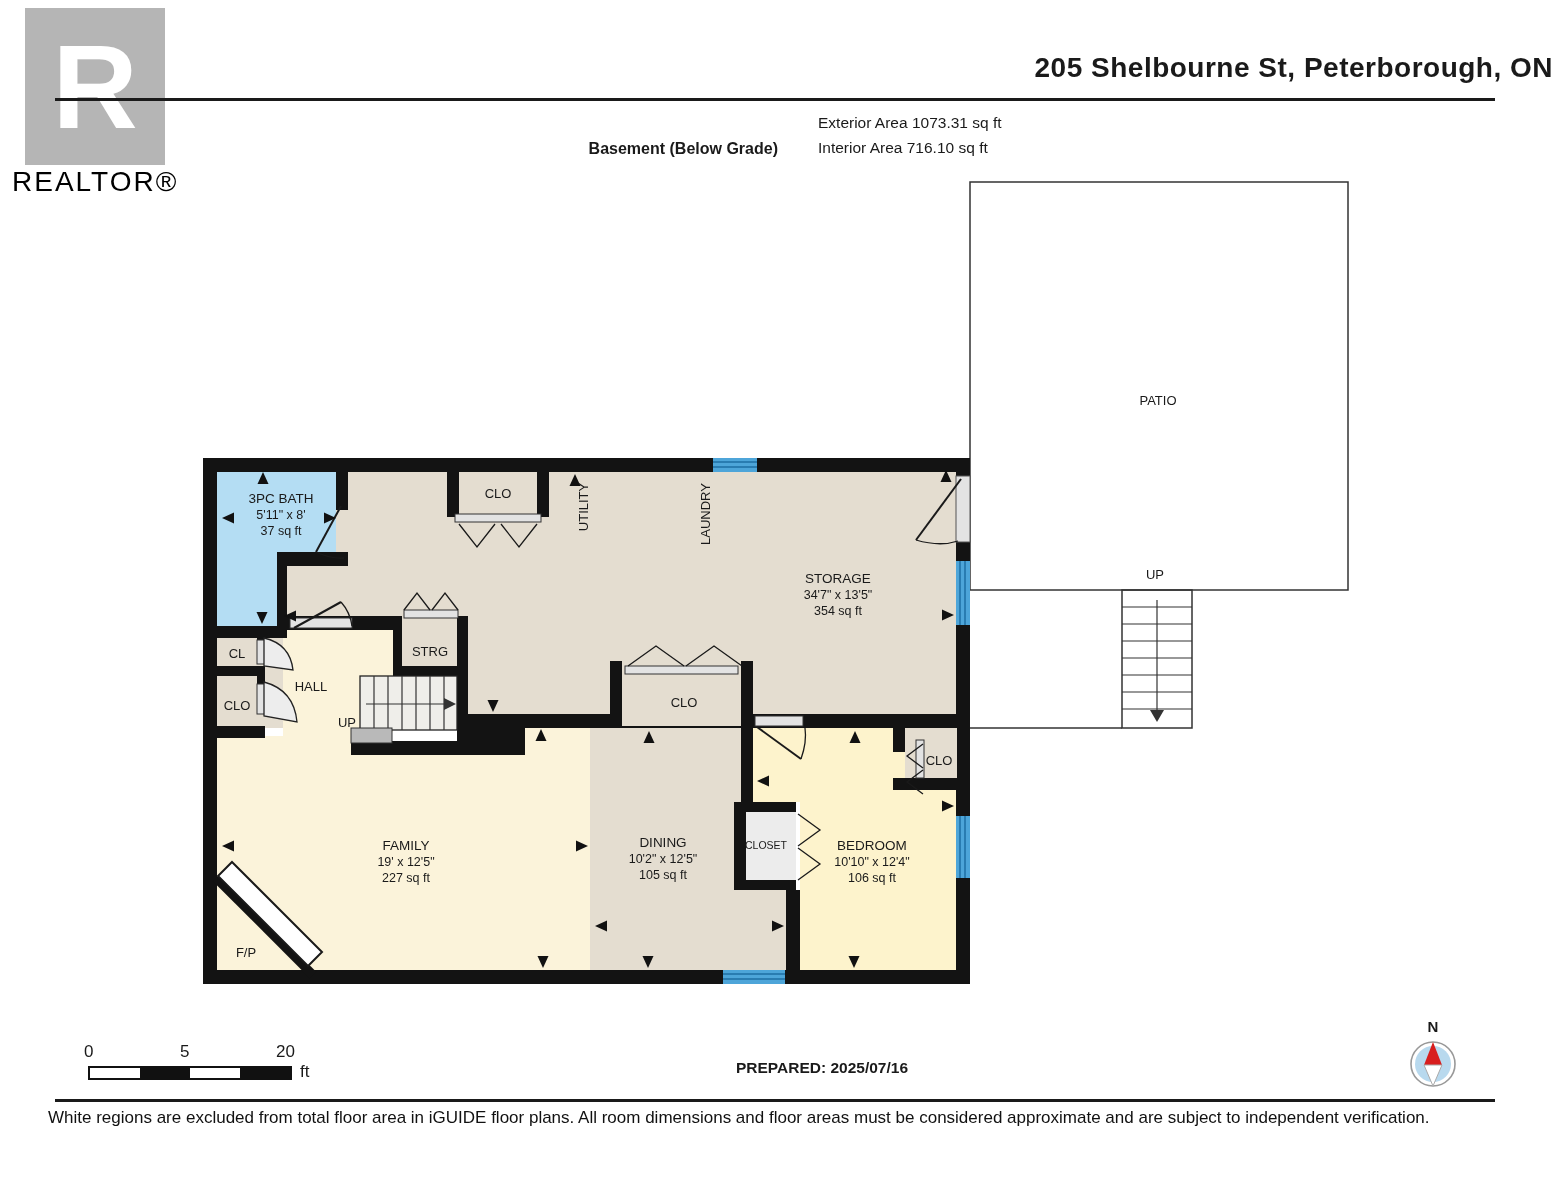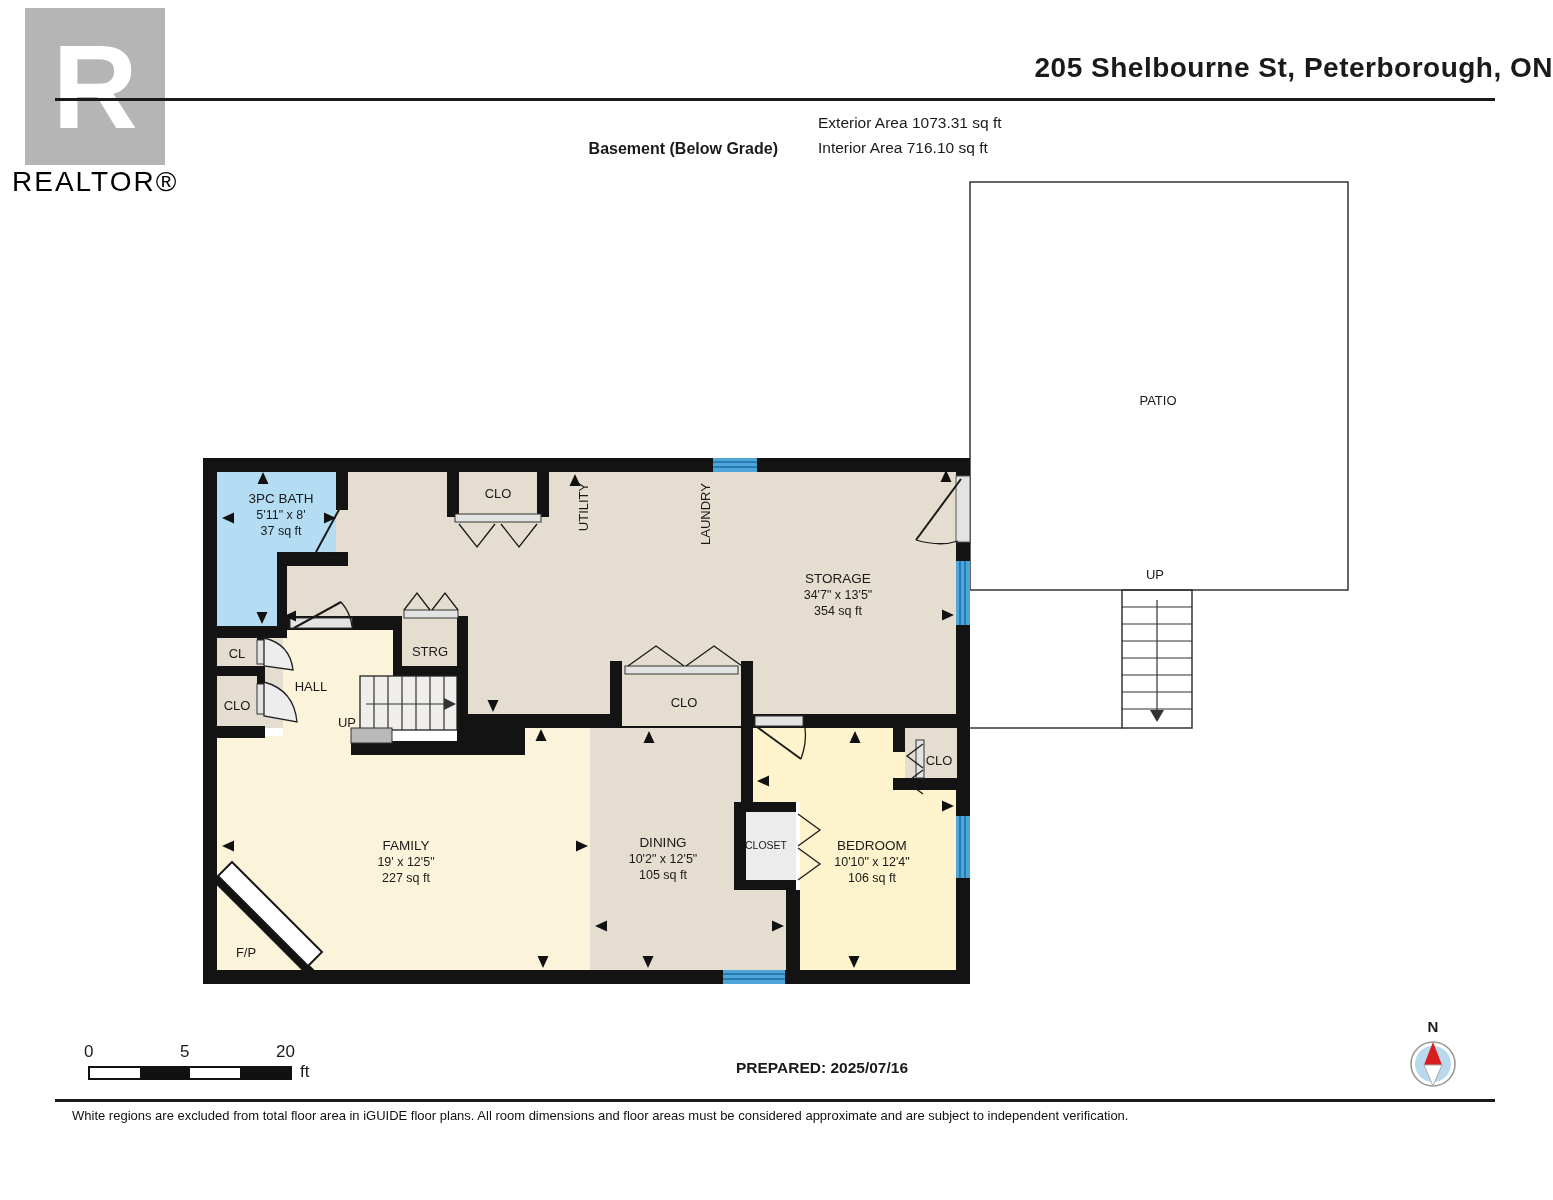--- a/index.html
+++ b/index.html
@@ -21,21 +21,21 @@
   .tick{position:absolute;top:0;}
   #tick0{left:4px;} #tick5{left:100px;} #tick10{left:196px;}
   #bar{position:absolute;top:24px;left:8px;width:200px;height:10px;border:2px solid #111;display:flex;}
   .seg{flex:1 1 auto;height:100%;}
   .seg.b{background:#111;} .seg.w{background:#fff;}
   #scale-unit{position:absolute;top:20px;left:220px;}
   
   #prepared{top:1059px;left:736px;font-size:15.5px;font-weight:bold;}
   
   #footer-rule{top:1099px;left:55px;width:1440px;height:3px;background:#1a1a1a;z-index:3;}
-  #disclaimer{top:1108px;left:72px;width:1430px;font-size:13px;color:#111;z-index:3;}
+  #disclaimer{top:1108px;left:48px;width:1430px;font-size:17px;color:#111;z-index:3;}
   #watermark{top:1116px;left:400px;width:760px;text-align:center;font-size:44px;color:#c6c6c6;
              white-space:nowrap;z-index:2;letter-spacing:1px;
              text-shadow:0 0 6px rgba(255,255,255,0.9);}
   
   #plan-svg{top:0;left:0;z-index:1;}
   svg text{font-family:"Liberation Sans",sans-serif;fill:#1a1a1a;}
   .room-name{font-size:13.5px;}
   .room-dim{font-size:12.5px;}
   .small-label{font-size:13px;}
   .tiny-label{font-size:10.5px;}

